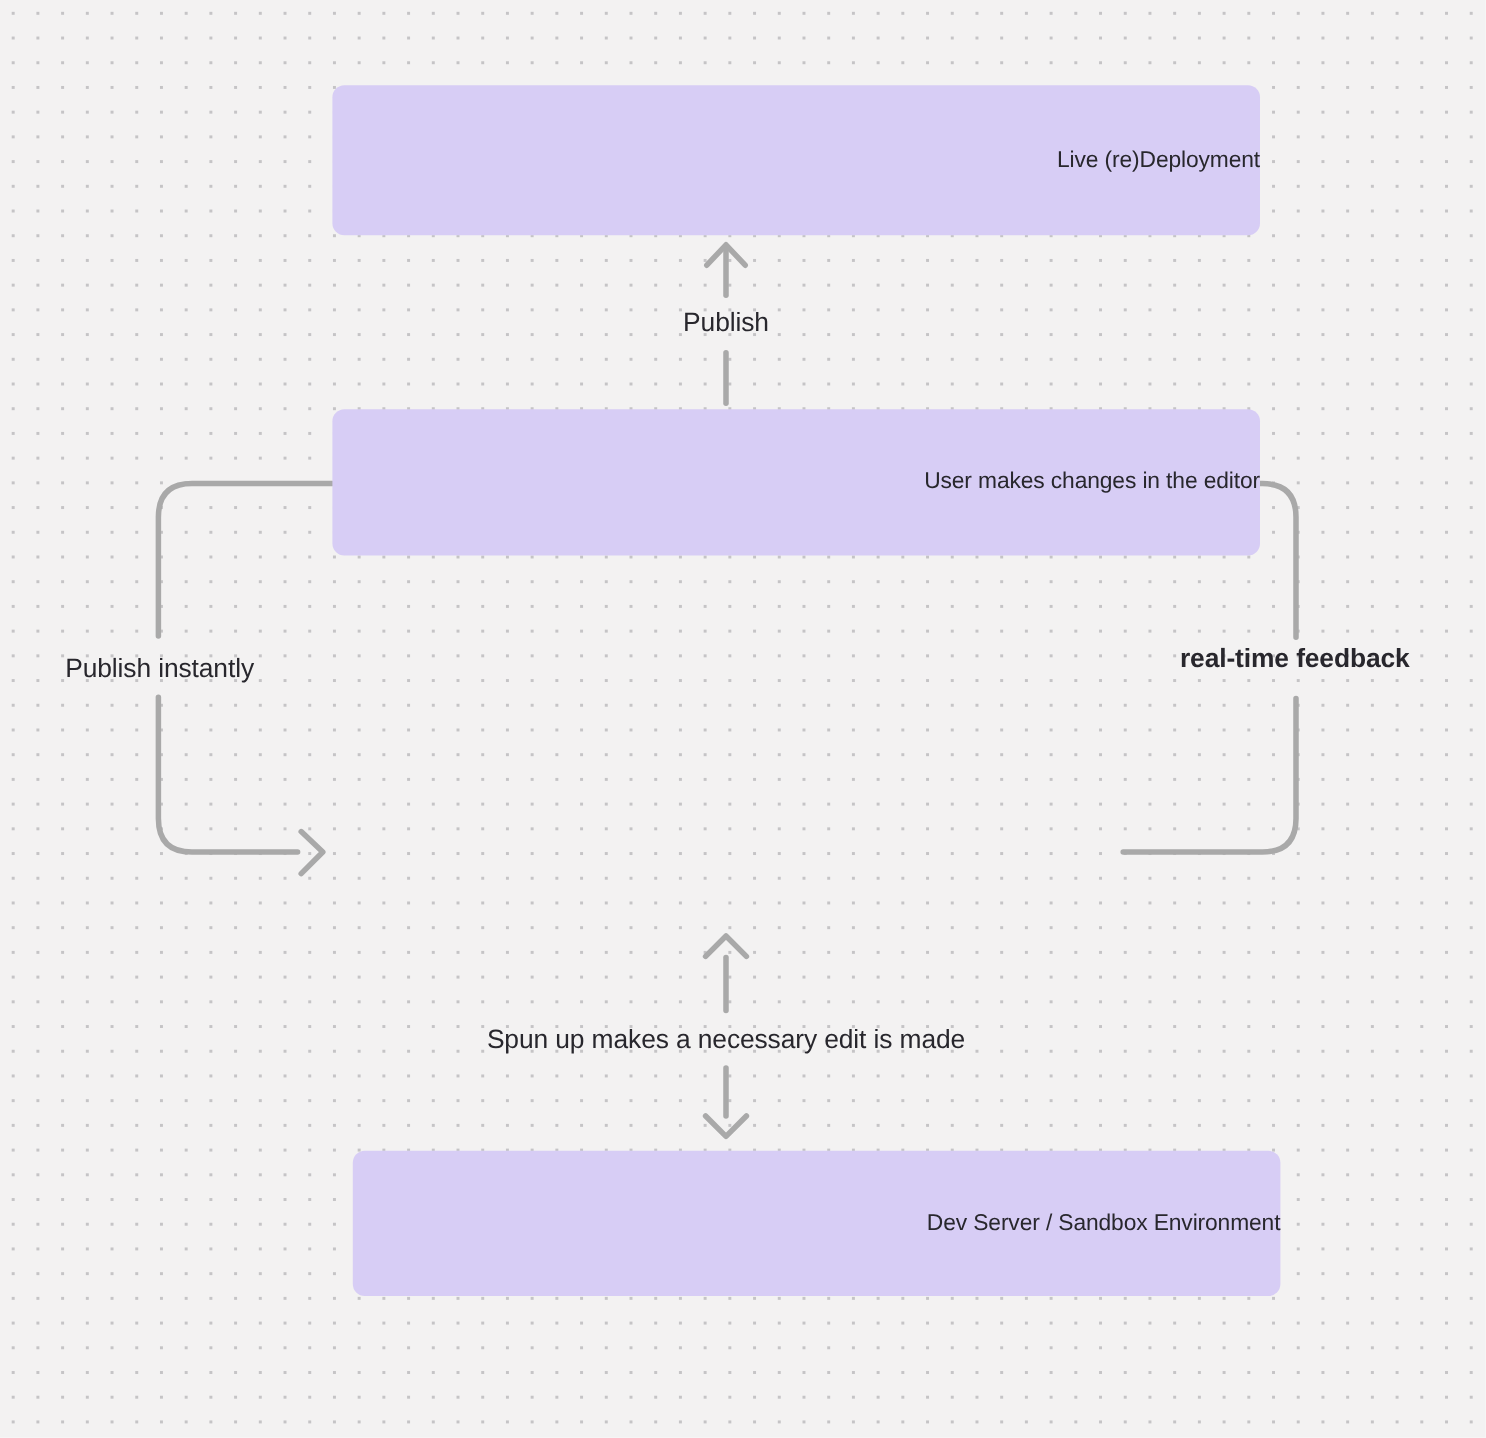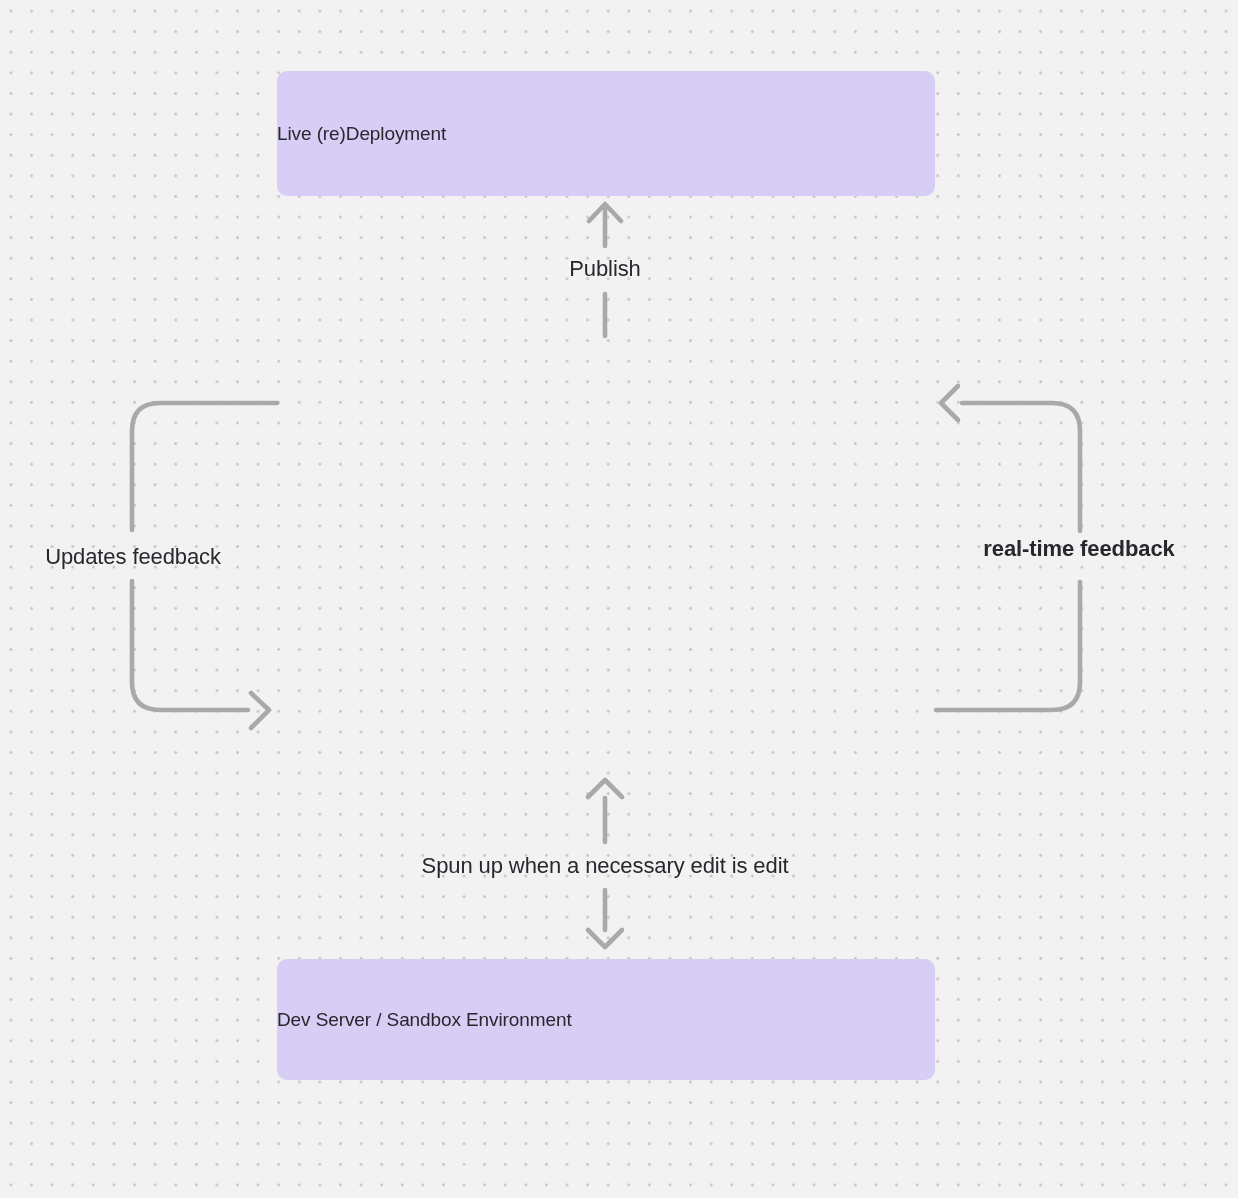--- a/index.html
+++ b/index.html
@@ -31,31 +31,31 @@
   .arrows path {
     fill: none;
     stroke: var(--connector, #a9a9a9);
     stroke-width: 4.6;
     stroke-linecap: round;
     stroke-linejoin: round;
   }
   .node {
     position: absolute;
     left: 277px;
-    width: 658px;
+    width: 773px;
     background: var(--node-fill, #d7cdf5);
     border-radius: 10px;
     display: flex;
     align-items: center;
-    justify-content: flex-start;
+    justify-content: flex-end;
   }
   .n1 { top: 71px;  height: 125px; }
   .n2 { top: 341px; height: 122px; }
   .n3 { top: 650px; height: 121px; }
-  .n4 { top: 959px; height: 121px; }
+  .n4 { top: 959px; height: 121px; margin-left: 17px; }
   .node-label {
     font-size: 19px;
     letter-spacing: -0.1px;
     color: var(--text, #28272d);
     text-align: center;
   }
   .edge-label {
     position: absolute;
     transform: translate(-50%, -50%);
     font-size: 22px;
@@ -94,24 +94,27 @@
       <path d="M588 797 L605 780 L622 797"></path>
       <path d="M605 890 L605 930"></path>
       <path d="M588 930 L605 947 L622 930"></path>
     </g>
   </svg>
 
   <div class="node n1">
     <span class="node-label">Live (re)Deployment</span>
   </div>
 
+  <div class="node n2">
+    <span class="node-label">User makes changes in the editor</span>
+  </div>
 
 
   <div class="node n4">
     <span class="node-label">Dev Server / Sandbox Environment</span>
   </div>
 
   <div class="edge-label" style="left:605px; top:269px;">Publish</div>
-  <div class="edge-label" style="left:133px; top:557px;">Updates feedback</div>
+  <div class="edge-label" style="left:133px; top:557px;">Publish instantly</div>
   <div class="edge-label" style="left:1079px; top:549px;font-weight:bold;">real-time feedback</div>
-  <div class="edge-label" style="left:605px; top:866px;">Spun up when a necessary edit is edit</div>
+  <div class="edge-label" style="left:605px; top:866px;">Spun up makes a necessary edit is made</div>
 
 </div>
 
 </body></html>

